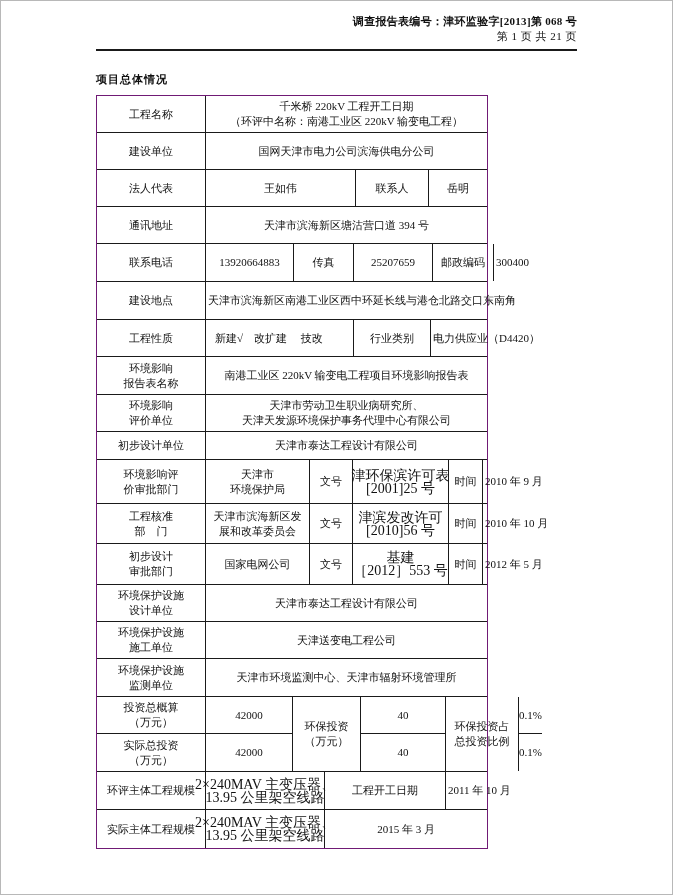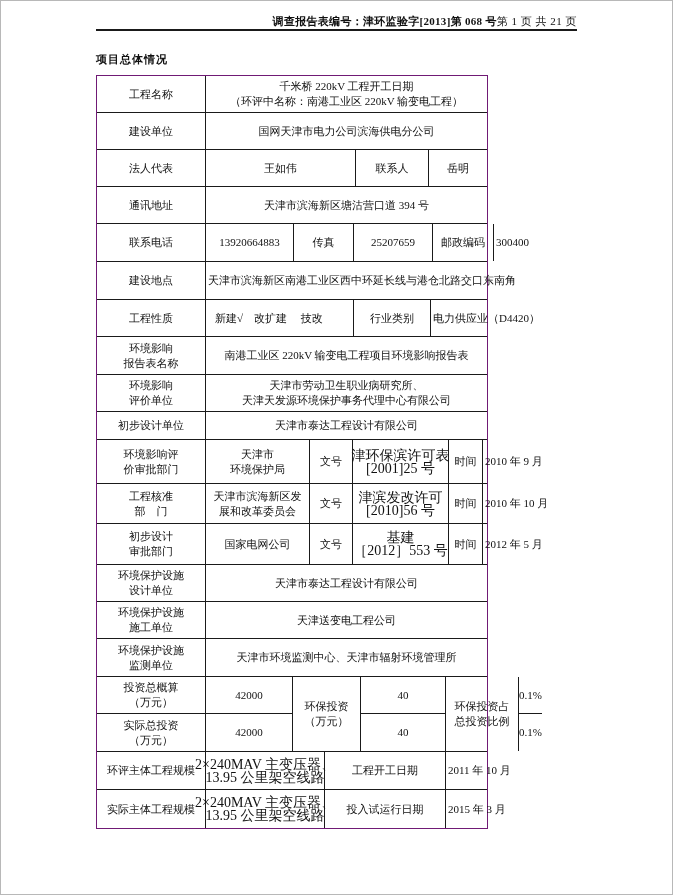--- a/index.html
+++ b/index.html
@@ -10,23 +10,25 @@
     background:#ffffff;
     border:1px solid #b8b8b8;
     font-family:"Liberation Serif","DejaVu Serif",serif;
     color:#111111;
     overflow:hidden;
   }
   .content { width:481px; margin:0 auto; padding-top:13px; }
 
   
   .hdr {
-    display:flex; justify-content:flex-end; align-items:flex-end;
+    display:flex; justify-content:flex-start; align-items:flex-end;
     border-bottom:2px solid #1a1a1a;
+    padding-bottom:5px;
     font-size:11px;
+    flex-direction:column;
   }
   .hdr-left { font-weight:bold; letter-spacing:0.3px; }
   .hdr-right { font-weight:normal; letter-spacing:0.5px; }
 
   
   .sec-title {
     margin-top:21px;
     font-size:11px; font-weight:bold; letter-spacing:1px;
   }
 
@@ -274,19 +276,18 @@
         <div class="td w-scB">工程开工日期</div>
         <div class="td fx">2011 年 10 月</div>
       </div>
 
       <div class="tr h38">
         <div class="td w-label">实际主体工程规模</div>
         <div class="td w-scA small">
           <span>2×240MAV 主变压器、</span>
           <span>13.95 公里架空线路</span>
         </div>
-        <div class="td w-scB">投入试运行日期</div>
         <div class="td fx">2015 年 3 月</div>
       </div>
 
     </div>
   </div>
 </div>
 
 </body></html>

